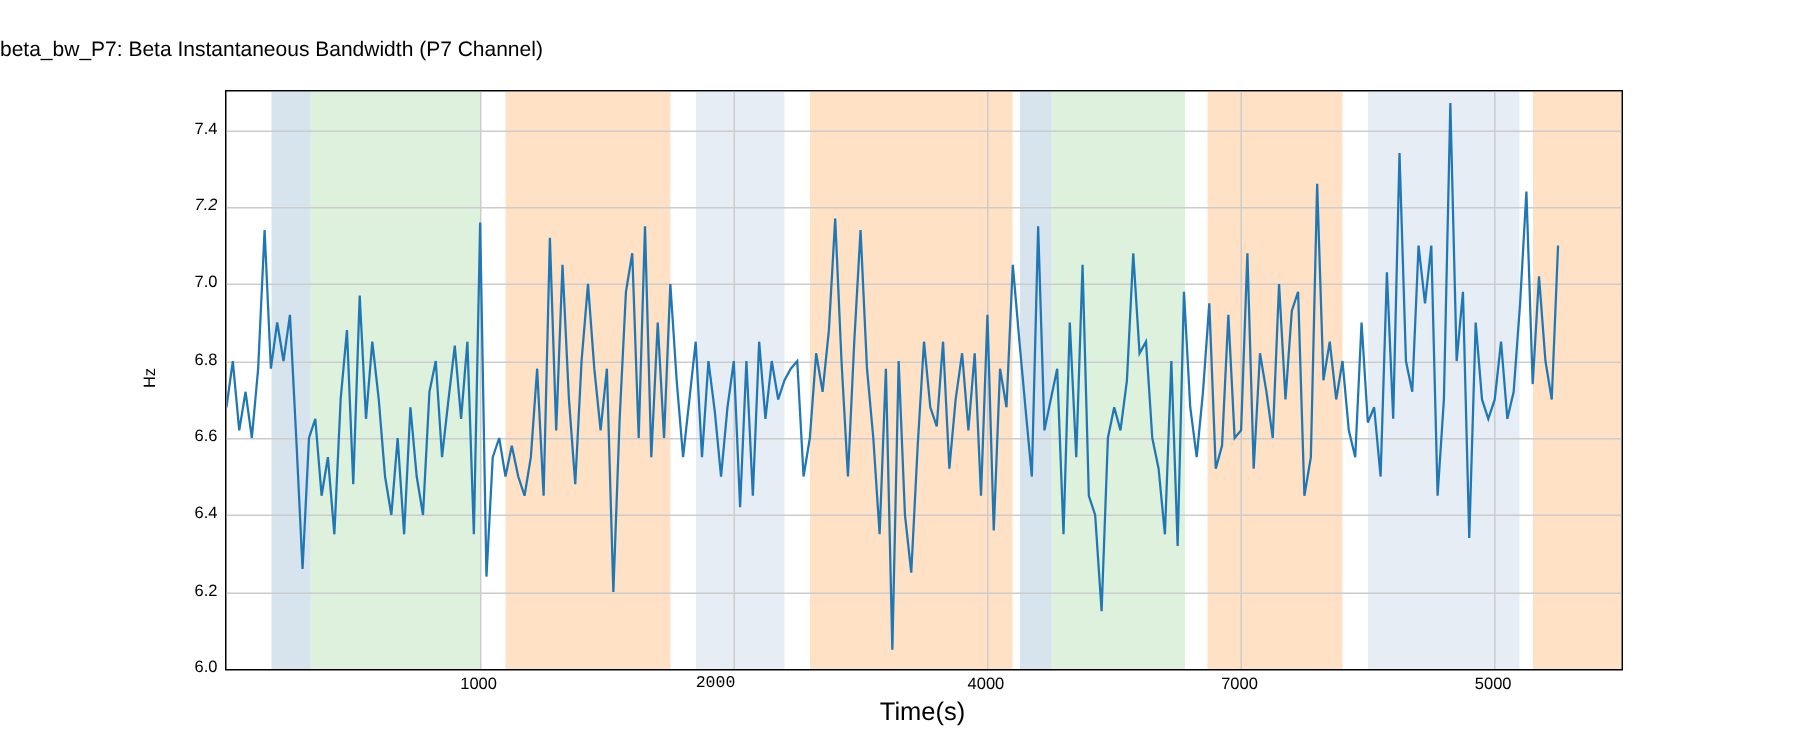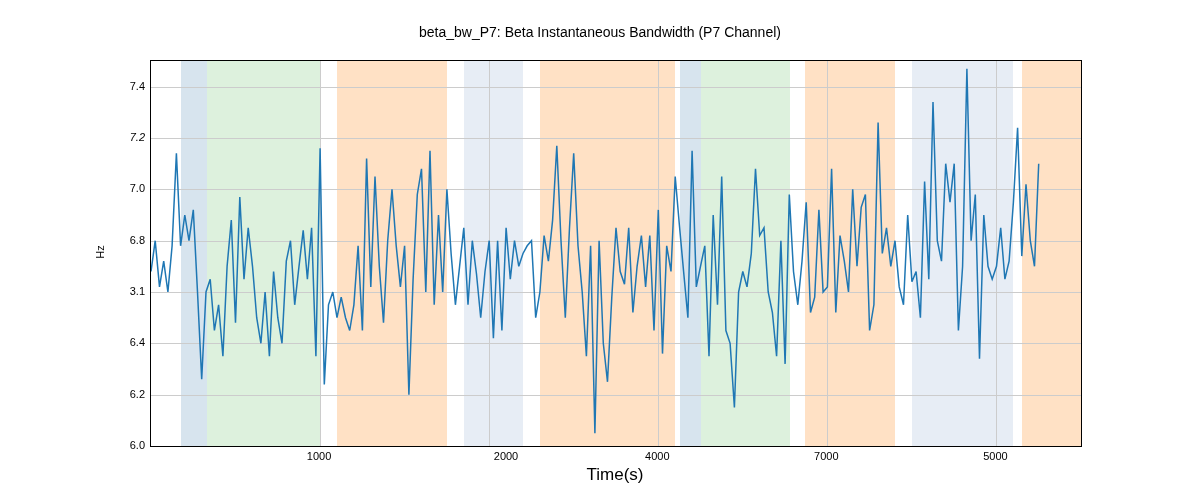--- a/index.html
+++ b/index.html
@@ -14,21 +14,20 @@
   .chart-container {
     width: 1200px;
     height: 500px;
     position: relative;
   }
   .title {
     position: absolute;
     top: 24px;
     left: 0;
     right: 0;
-    text-align: center;
     font-size: 14px;
     color: #000;
   }
   .plot-area {
     position: absolute;
     left: 150px;
     top: 60px;
     width: 930px;
     height: 385px;
     border: 1px solid #000;
@@ -134,26 +133,26 @@
         <div class="grid-line-v" style="left: 845.455px;"></div>
       </div>
     <svg class="line-svg" viewBox="0 0 930 385" preserveAspectRatio="none">
       <polyline id="series-line" fill="none" stroke="#1f77b4" stroke-width="1.5" points="0.0,210.5 4.2,179.7 8.5,225.9 12.7,200.2 16.9,231.0 21.1,184.8 25.4,92.4 29.6,184.8 33.8,154.0 38.0,179.7 42.3,148.9 46.5,231.0 50.7,318.3 55.0,231.0 59.2,218.2 63.4,269.5 67.6,243.8 71.9,295.2 76.1,205.3 80.3,159.1 84.5,261.8 88.8,136.0 93.0,218.2 97.2,166.8 101.5,205.3 105.7,256.7 109.9,282.3 114.1,231.0 118.4,295.2 122.6,210.5 126.8,256.7 131.0,282.3 135.3,200.2 139.5,179.7 143.7,243.8 148.0,205.3 152.2,169.4 156.4,218.2 160.6,166.8 164.9,295.2 169.1,87.3 173.3,323.4 177.5,243.8 181.8,231.0 186.0,256.7 190.2,236.1 194.5,256.7 198.7,269.5 202.9,243.8 207.1,184.8 211.4,269.5 215.6,97.5 219.8,225.9 224.0,115.5 228.3,205.3 232.5,261.8 236.7,179.7 241.0,128.3 245.2,184.8 249.4,225.9 253.6,184.8 257.9,333.7 262.1,218.2 266.3,133.5 270.5,107.8 274.8,231.0 279.0,89.8 283.2,243.8 287.5,154.0 291.7,231.0 295.9,128.3 300.1,192.5 304.4,243.8 308.6,205.3 312.8,166.8 317.0,243.8 321.3,179.7 325.5,213.0 329.7,256.7 334.0,210.5 338.2,179.7 342.4,277.2 346.6,179.7 350.9,269.5 355.1,166.8 359.3,218.2 363.5,179.7 367.8,205.3 372.0,192.5 376.2,184.8 380.5,179.7 384.7,256.7 388.9,231.0 393.1,174.5 397.4,200.2 401.6,159.1 405.8,84.7 410.0,179.7 414.3,256.7 418.5,166.8 422.7,92.4 427.0,184.8 431.2,231.0 435.4,295.2 439.6,184.8 443.9,372.2 448.1,179.7 452.3,282.3 456.5,320.8 460.8,236.1 465.0,166.8 469.2,210.5 473.5,223.3 477.7,166.8 481.9,251.5 486.1,205.3 490.4,174.5 494.6,225.9 498.8,174.5 503.0,269.5 507.3,148.9 511.5,292.6 515.7,184.8 520.0,210.5 524.2,115.5 528.4,164.3 532.6,210.5 536.9,256.7 541.1,89.8 545.3,225.9 549.5,205.3 553.8,184.8 558.0,295.2 562.2,154.0 566.5,243.8 570.7,115.5 574.9,269.5 579.1,282.3 583.4,346.5 587.6,231.0 591.8,210.5 596.0,225.9 600.3,192.5 604.5,107.8 608.7,174.5 613.0,166.8 617.2,231.0 621.4,251.5 625.6,295.2 629.9,179.7 634.1,302.9 638.3,133.5 642.5,210.5 646.8,243.8 651.0,200.2 655.2,141.2 659.5,251.5 663.7,236.1 667.9,148.9 672.1,231.0 676.4,225.9 680.6,107.8 684.8,251.5 689.0,174.5 693.3,200.2 697.5,231.0 701.7,128.3 706.0,205.3 710.2,146.3 714.4,133.5 718.6,269.5 722.9,243.8 727.1,61.6 731.3,192.5 735.5,166.8 739.8,205.3 744.0,179.7 748.2,225.9 752.5,243.8 756.7,154.0 760.9,220.7 765.1,210.5 769.4,256.7 773.6,120.6 777.8,218.2 782.0,41.1 786.3,179.7 790.5,200.2 794.7,102.7 799.0,141.2 803.2,102.7 807.4,269.5 811.6,205.3 815.9,7.7 820.1,179.7 824.3,133.5 828.5,297.7 832.8,154.0 837.0,205.3 841.2,218.2 845.5,205.3 849.7,166.8 853.9,218.2 858.1,200.2 862.4,141.2 866.6,66.7 870.8,195.1 875.0,123.2 879.3,179.7 883.5,205.3 887.7,102.7 892.0,NaN 896.2,NaN 900.4,NaN 904.6,NaN 908.9,NaN 913.1,NaN 917.3,NaN 921.5,NaN 925.8,NaN 930.0,NaN"></polyline>
     </svg>
   </div>
   <div id="y-ticks">
       <div class="y-tick" style="top: 445px;">6.0</div>
       <div class="y-tick" style="top: 393.667px;">6.2</div>
       <div class="y-tick" style="top: 342.333px;">6.4</div>
-      <div class="y-tick" style="top: 291px;">3.1</div>
+      <div class="y-tick" style="top: 291px;">6.6</div>
       <div class="y-tick" style="top: 239.667px;">6.8</div>
       <div class="y-tick" style="top: 188.333px;">7.0</div>
       <div class="y-tick" style="top: 137px; font-style: italic;">7.2</div>
       <div class="y-tick" style="top: 85.6667px;">7.4</div>
     </div>
   <div id="x-ticks">
       <div class="x-tick" style="left: 319.091px;">1000</div>
-      <div class="x-tick" style="left: 506px;">2000</div>
+      <div class="x-tick" style="left: 477px; font-family: Liberation Mono, monospace;">2000</div>
       <div class="x-tick" style="left: 657.273px;">4000</div>
       <div class="x-tick" style="left: 826.364px;">7000</div>
       <div class="x-tick" style="left: 995.455px;">5000</div>
     </div>
 </div>
 
 </body></html>

